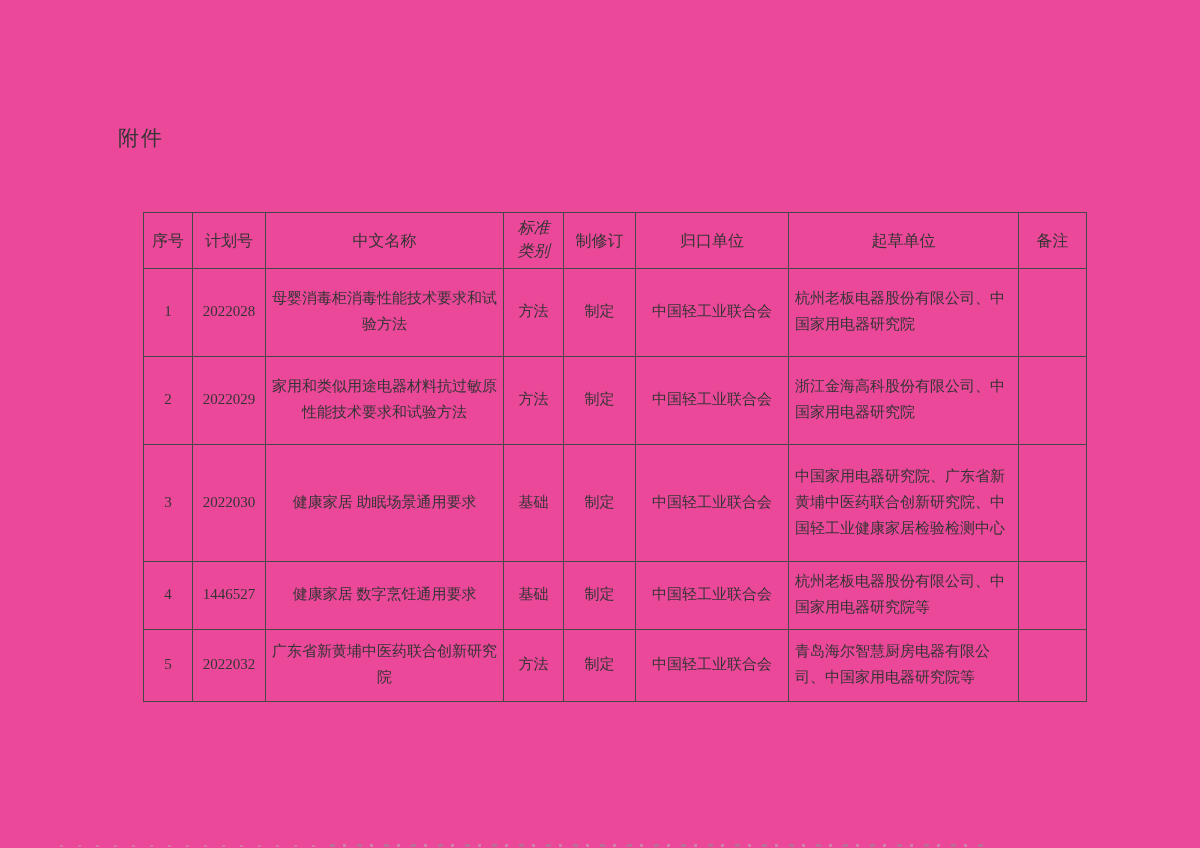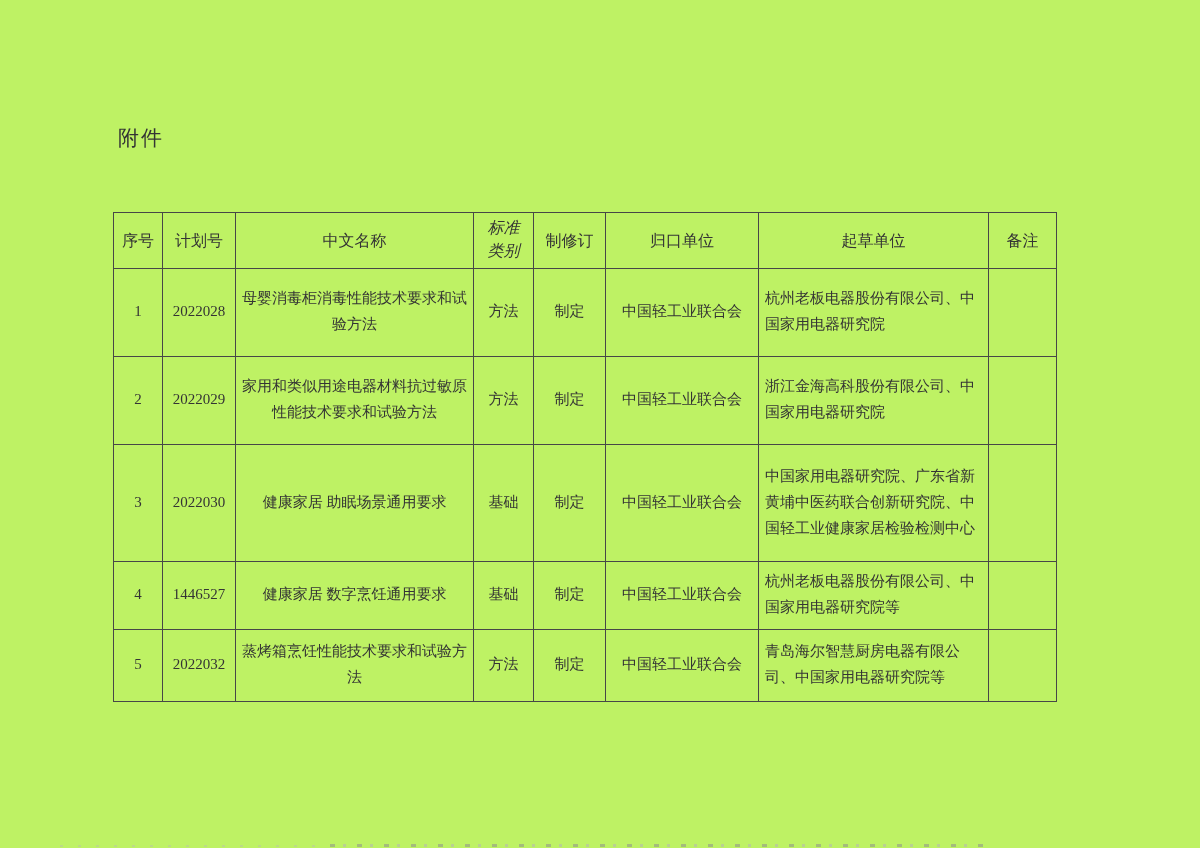--- a/index.html
+++ b/index.html
@@ -1,34 +1,34 @@
 <!DOCTYPE html>
 <html><head>
 <meta charset="utf-8">
 <style>
   html,body{margin:0;padding:0;}
   .page{
     position:relative;
     width:1200px;height:848px;
-    background:#bef264;
+    background:#ec4899;
     font-family:"Liberation Serif","DejaVu Serif",serif;
     color:#343434;
     overflow:hidden;
   }
   .attachment-label{
     position:absolute;left:118px;top:124px;
     font-size:21px;letter-spacing:2px;
   }
   .doc-title{
     position:absolute;left:113px;top:172px;width:943px;
     text-align:center;font-size:20px;font-weight:bold;letter-spacing:0.5px;
   }
   .table-wrap{position:absolute;left:113px;top:212px;}
   table.std-table{
-    border-collapse:collapse;table-layout:fixed;width:943px;
+    border-collapse:collapse;table-layout:fixed;width:943px;margin-left:30px;
   }
   .std-table th,.std-table td{
     border:1.6px solid #474747;
     font-size:15px;font-weight:normal;
     text-align:center;vertical-align:middle;
     padding:3px 6px;line-height:1.72;
     overflow:hidden;
   }
   .std-table th{font-size:16px;}
   tr.hrow{height:55px;}
@@ -120,21 +120,21 @@
           <td>健康家居 数字烹饪通用要求</td>
           <td>基础</td>
           <td>制定</td>
           <td>中国轻工业联合会</td>
           <td class="left">杭州老板电器股份有限公司、中国家用电器研究院等</td>
           <td></td>
         </tr>
         <tr class="r5">
           <td>5</td>
           <td>2022032</td>
-          <td>蒸烤箱烹饪性能技术要求和试验方法</td>
+          <td>广东省新黄埔中医药联合创新研究院</td>
           <td>方法</td>
           <td>制定</td>
           <td>中国轻工业联合会</td>
           <td class="left">青岛海尔智慧厨房电器有限公司、中国家用电器研究院等</td>
           <td></td>
         </tr>
       </tbody>
     </table>
   </div>
 

